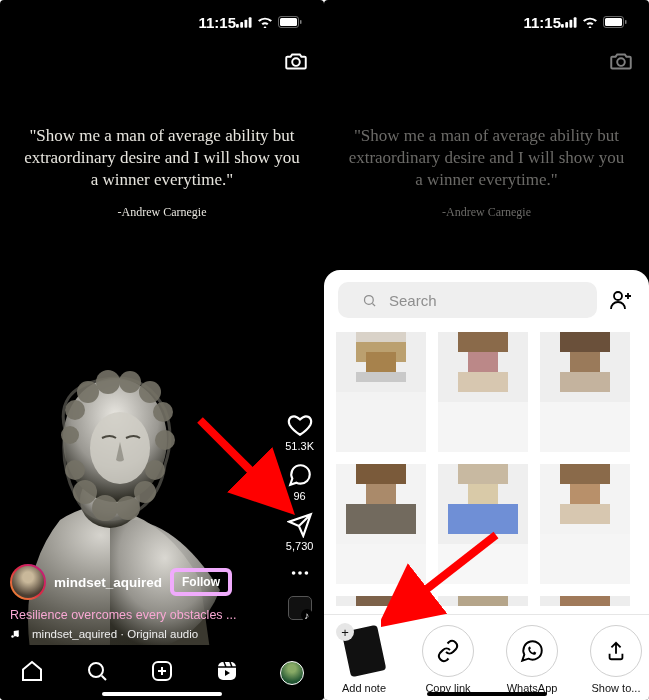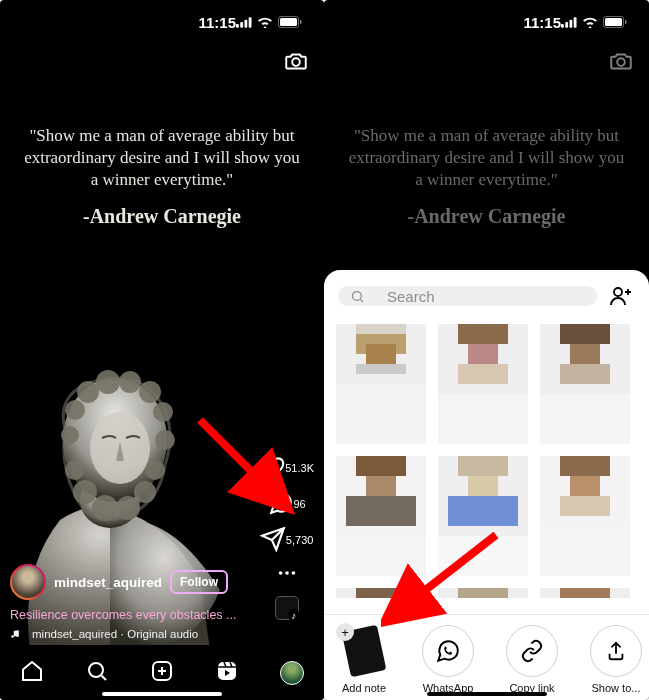--- a/index.html
+++ b/index.html
@@ -53,22 +53,21 @@
     font-family: Georgia, serif;
     padding: 0 20px;
     z-index: 2;
   }
   .quote .text {
     font-size: 17px;
     line-height: 1.3;
     margin-bottom: 14px;
   }
   .quote .author {
-    font-size: 20px;
-    font-weight: bold;
+    font-size: 12px;
   }
   .quote.dim .text, .quote.dim .author { color: #6b6a67; }
   
   .statue {
     position: absolute;
     left: -30px;
     bottom: 50px;
     width: 280px;
     height: 320px;
     z-index: 1;
@@ -79,21 +78,21 @@
     right: 10px;
     bottom: 80px;
     display: flex;
     flex-direction: column;
     align-items: center;
     color: #fff;
     z-index: 5;
   }
   .action-item {
     display: flex;
-    flex-direction: row;
+    flex-direction: column;
     align-items: center;
     margin-bottom: 10px;
   }
   .action-item .count {
     font-size: 11px;
     margin-top: 2px;
     font-weight: 500;
   }
   .music-thumb {
     width: 24px; height: 24px;
@@ -138,21 +137,21 @@
     border-radius: 50%;
     background: radial-gradient(circle at 50% 35%, #c9b89a 20%, #4a3e32 70%);
   }
   .username {
     font-size: 13.5px;
     font-weight: 600;
   }
   .follow-btn {
     font-size: 12px;
     padding: 3px 8px;
-    border: 2px solid #f0abfc;
+    border: 4px solid #f0abfc;
     border-radius: 6px;
     background: transparent;
     color: #fff;
     font-weight: 600;
   }
   .caption {
     font-size: 12.5px;
     margin-bottom: 6px;
     color: #f9a8d4;
   }
@@ -211,27 +210,27 @@
     overflow: hidden;
   }
   .sheet-search {
     padding: 12px 14px 8px;
     display: flex;
     align-items: center;
     gap: 10px;
   }
   .search-box {
     flex: 1;
-    height: 20px;
+    height: 36px;
     background: #efefef;
     border-radius: 10px;
     display: flex;
     align-items: center;
-    padding: 0 12px;
-    gap: 22px;
+    padding: 0 24px;
+    gap: 12px;
     color: #8e8e8e;
     font-size: 15px;
   }
   .add-people {
     width: 28px; height: 28px;
     display: flex; align-items: center; justify-content: center;
   }
   .contacts {
     flex: 0 0 auto;
     padding: 6px 12px 0;
@@ -575,37 +574,37 @@
     <div class="share-row">
       <div class="share-item">
         <div class="share-circle" style="border:none; width:52px">
           <div class="note-card"></div>
           <div class="plus-badge">+</div>
         </div>
         <div class="share-label">Add note</div>
       </div>
       <div class="share-item">
         <div class="share-circle">
+          <svg width="24" height="24" viewBox="0 0 24 24" fill="none" stroke="#000" stroke-width="2">
+              <path d="M10 13a5 5 0 007 0l3-3a5 5 0 00-7-7l-1.5 1.5M14 11a5 5 0 00-7 0l-3 3a5 5 0 007 7l1.5-1.5"></path>
+            </svg>
+        </div>
+        <div class="share-label">Copy link</div>
+      </div>
+      <div class="share-item">
+        <div class="share-circle">
           <svg width="26" height="26" viewBox="0 0 24 24" fill="none" stroke="#000" stroke-width="1.8">
               <path d="M21 11.5a8.5 8.5 0 01-12.3 7.6L3 21l1.9-5.7A8.5 8.5 0 1121 11.5z"></path>
               <path d="M8.5 9c0 4 3 6.5 6.5 6.5l1-2-2-1-1 1c-1.5-.5-2.5-1.5-3-3l1-1-1-2z" fill="#000" stroke="none"></path>
             </svg>
         </div>
         <div class="share-label">WhatsApp</div>
       </div>
       <div class="share-item">
         <div class="share-circle">
-          <svg width="24" height="24" viewBox="0 0 24 24" fill="none" stroke="#000" stroke-width="2">
-              <path d="M10 13a5 5 0 007 0l3-3a5 5 0 00-7-7l-1.5 1.5M14 11a5 5 0 00-7 0l-3 3a5 5 0 007 7l1.5-1.5"></path>
-            </svg>
-        </div>
-        <div class="share-label">Copy link</div>
-      </div>
-      <div class="share-item">
-        <div class="share-circle">
           <svg width="22" height="22" viewBox="0 0 24 24" fill="none" stroke="#000" stroke-width="2">
               <path d="M12 3v12M7 8l5-5 5 5M5 15v4a2 2 0 002 2h10a2 2 0 002-2v-4"></path>
             </svg>
         </div>
         <div class="share-label">Show to...</div>
       </div>
 
     </div>
 
   </div>

